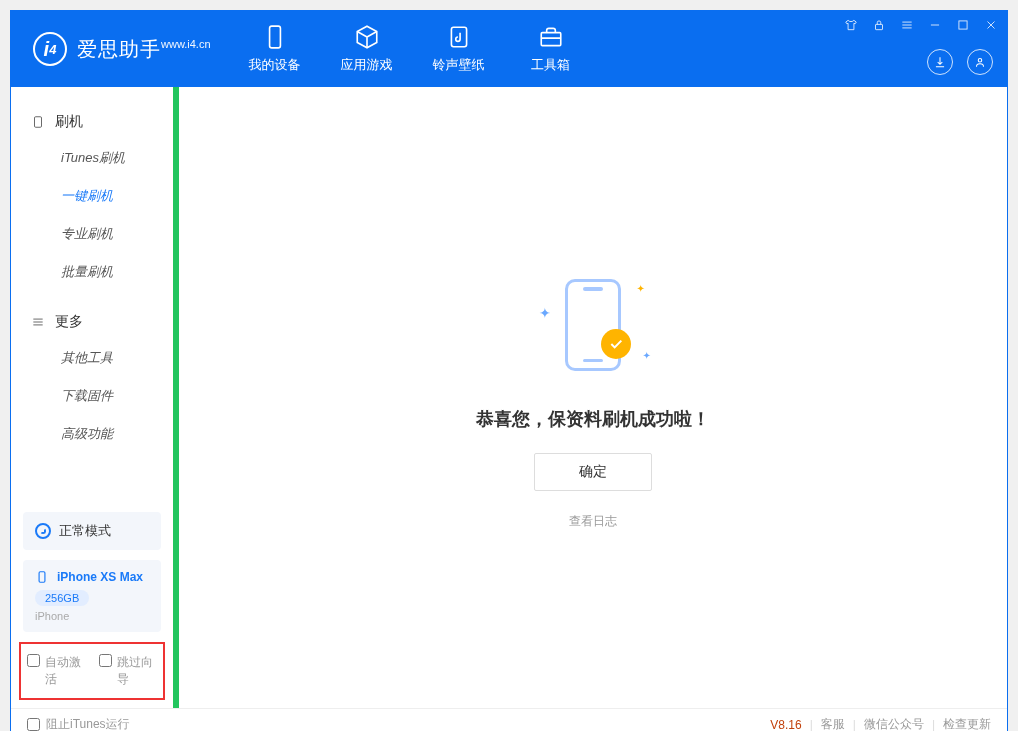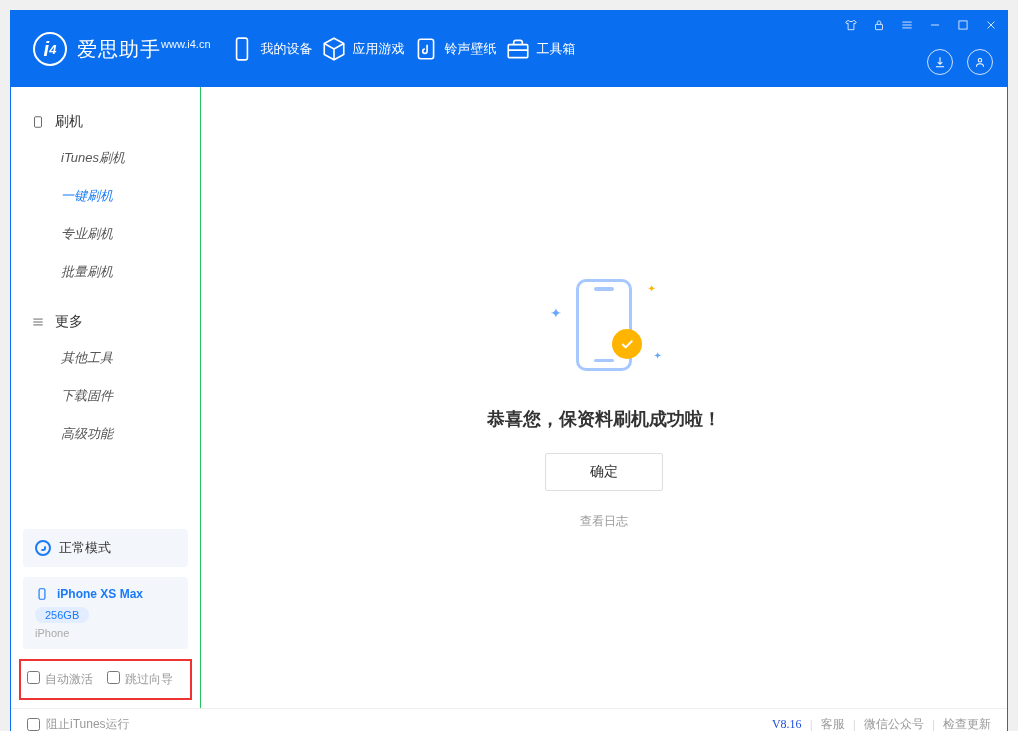--- a/index.html
+++ b/index.html
@@ -5,32 +5,32 @@
 * { margin: 0; padding: 0; box-sizing: border-box; font-family: "Microsoft YaHei", sans-serif; }
 body { background: #f0f0f0; display: flex; justify-content: center; align-items: flex-start; padding: 10px; }
 .window { width: 1018px; height: 731px; background: #fff; border: 1px solid #0a6ef0; display: flex; flex-direction: column; }
 .titlebar { height: 76px; background: linear-gradient(to right, #0a6ef0, #0a6ef0); display: flex; align-items: stretch; color: #fff; position: relative; }
 .logo-area { display: flex; align-items: center; padding: 0 18px 0 22px; gap: 10px; }
 .logo-circle { width: 34px; height: 34px; border: 2px solid #fff; border-radius: 50%; display: flex; align-items: center; justify-content: center; font-weight: bold; font-size: 20px; font-style: italic; }
 .logo-text { display: flex; flex-direction: row; line-height: 1.1; }
 .logo-text .big { font-size: 20px; font-weight: 500; letter-spacing: 1px; }
 .logo-text .small { font-size: 11px; opacity: .95; }
 .nav { display: flex; align-items: stretch; }
-.nav-item { width: 92px; display: flex; align-items: center; gap: 6px; font-size: 13px; cursor: pointer; }
+.nav-item { width: 92px; display: flex; flex-direction: column; align-items: center; justify-content: center; gap: 6px; font-size: 13px; cursor: pointer; }
 .nav-item.active { background: rgba(255,255,255,.15); }
 .nav-icon { width: 26px; height: 26px; display: flex; align-items: center; justify-content: center; }
 .nav-icon svg { width: 26px; height: 26px; fill: none; stroke: #fff; stroke-width: 1.5; }
 .window-controls { position: absolute; right: 8px; top: 6px; display: flex; gap: 12px; align-items: center; }
 .window-controls .wc { width: 16px; height: 16px; display: flex; align-items: center; justify-content: center; cursor: pointer; opacity: .9; }
 .window-controls svg { width: 14px; height: 14px; stroke: #fff; fill: none; stroke-width: 1.5; }
 .right-icons { position: absolute; right: 14px; bottom: 12px; display: flex; gap: 14px; }
 .right-icons .ri { width: 26px; height: 26px; border: 1.5px solid rgba(255,255,255,.8); border-radius: 50%; display: flex; align-items: center; justify-content: center; cursor: pointer; }
 .right-icons svg { width: 14px; height: 14px; stroke: #fff; fill: none; stroke-width: 1.8; }
 .body { flex: 1; display: flex; min-height: 0; }
-.sidebar { width: 190px; border-right: 1px solid #22c55e; display: flex; flex-direction: column; padding-top: 18px; }
+.sidebar { width: 168px; border-right: 6px solid #22c55e; display: flex; flex-direction: column; padding-top: 18px; }
 .side-group-title { display: flex; align-items: center; gap: 10px; padding: 8px 20px; font-size: 14px; color: #333; }
 .side-group-title svg { width: 14px; height: 14px; stroke: #555; fill: none; stroke-width: 1.5; }
 .side-item { padding: 10px 20px 10px 50px; font-size: 13px; color: #555; cursor: pointer; font-style: italic; }
 .side-item.active { color: #1a7af8; }
 .side-spacer { flex: 1; }
 .mode-box { margin: 6px 12px; background: #f3f6fb; border-radius: 4px; padding: 10px 12px; font-size: 13px; color: #333; display: flex; align-items: center; gap: 8px; }
 .mode-box .dot { width: 16px; height: 16px; border: 2px solid #1a7af8; border-radius: 50%; position: relative; }
 .mode-box .dot::after { content: ""; position: absolute; inset: 3px; border: 2px solid #1a7af8; border-radius: 50%; border-top-color: transparent; border-left-color: transparent; }
 .device-box { margin: 4px 12px 10px; background: #f3f6fb; border-radius: 4px; padding: 10px 12px; }
 .device-box .dname { font-size: 12px; color: #1a7af8; font-weight: 600; display: flex; align-items: center; gap: 8px; }
@@ -48,21 +48,21 @@
 .check-badge svg { width: 16px; height: 16px; stroke: #fff; stroke-width: 3; fill: none; }
 .spark { position: absolute; font-size: 14px; color: #6aa8ff; }
 .spark.s1 { left: 6px; top: 40px; } .spark.s2 { right: 8px; top: 18px; color:#ffb400; font-size:10px;} .spark.s3 { right: 2px; bottom: 24px; font-size:10px; }
 .success-text { font-size: 18px; color: #333; font-weight: bold; }
 .ok-btn { padding: 9px 44px; border: 1px solid #ddd; background: #fff; font-size: 14px; color: #333; cursor: pointer; border-radius: 2px; }
 .log-link { font-size: 12px; color: #999; cursor: pointer; }
 .statusbar { height: 32px; border-top: 1px solid #eee; display: flex; align-items: center; padding: 0 16px; font-size: 12px; color: #999; gap: 8px; }
 .statusbar .sb-right { margin-left: auto; display: flex; align-items: center; gap: 8px; }
 .statusbar .sep { color: #ddd; }
 .statusbar a { color: #999; cursor: pointer; }
-.ver { color: #1d4ed8; font-family: Liberation Serif, serif; }
+.ver { color: #c2410c; }
 </style>
 </head>
 <body>
 
 <div class="window">
   <div class="titlebar">
     <div class="logo-area">
       <div class="logo-circle">i<span style="font-size:13px;vertical-align:top">4</span></div>
       <div class="logo-text">
         <span class="big">爱思助手</span>

